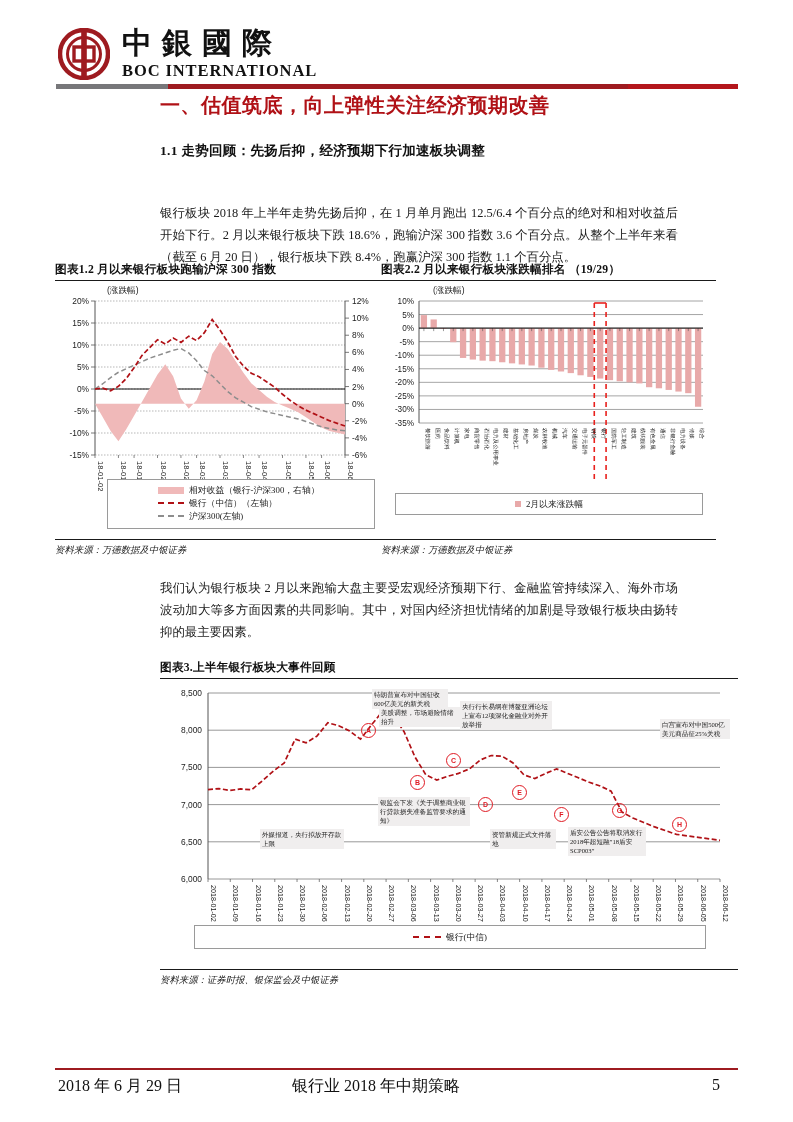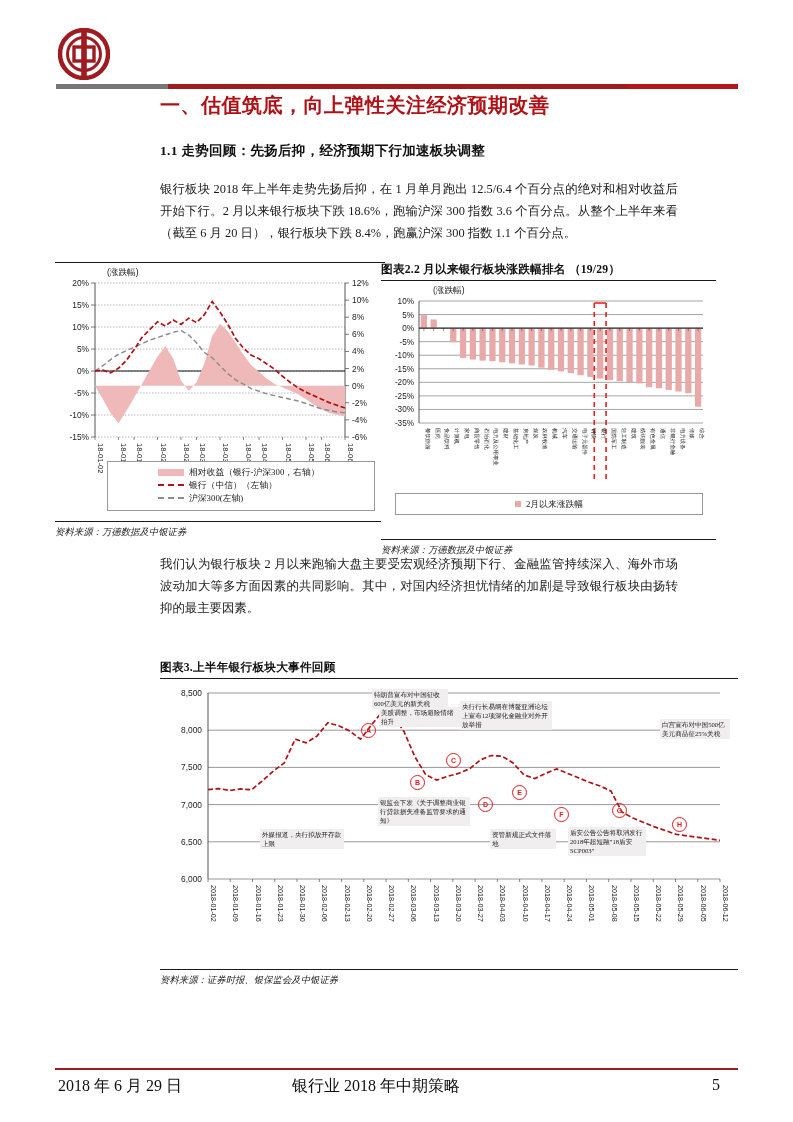--- a/index.html
+++ b/index.html
@@ -23,21 +23,21 @@
   .hr-c{width:110px;background:#b4161c;}
 
   
   .h1{position:absolute;left:160px;top:92px;font-size:20px;font-weight:bold;color:#b01116;
       font-family:"Liberation Serif",serif;letter-spacing:.5px;}
   .h2{position:absolute;left:160px;top:142px;font-size:13.5px;font-weight:bold;color:#111;
       font-family:"Liberation Serif",serif;letter-spacing:.3px;}
 
   
   .para{position:absolute;font-size:12.4px;line-height:22px;color:#1a1a1a;
-        text-align:justify;font-family:"Liberation Serif",serif;}
+        text-align:justify;font-family:"Liberation Serif",serif;margin-top:24px;}
   #para1{left:160px;top:178px;width:518px;}
   #para2{left:160px;top:553px;width:518px;}
 
   
   .fig{position:absolute;}
   .fig-title{font-size:11.7px;font-weight:bold;font-family:"Liberation Serif",serif;color:#111;
              padding-bottom:3px;letter-spacing:.2px;}
   .fig-rule{height:1.4px;background:#1a1a1a;}
   .fig-body{position:relative;background:#fff;}
   .fig-src{font-size:9.4px;font-style:italic;font-weight:normal;color:#222;padding-top:4px;
@@ -73,34 +73,39 @@
 <div class="page">
 
   <div class="header">
     <div class="logo-wrap">
       <svg class="logo-mark" viewBox="0 0 52 52">
         <circle cx="26" cy="26" r="24" fill="none" stroke="#9e1b20" stroke-width="4.5"></circle>
         <circle cx="26" cy="26" r="16.5" fill="none" stroke="#9e1b20" stroke-width="3"></circle>
         <rect x="23.2" y="4" width="5.6" height="44" fill="#9e1b20"></rect>
         <rect x="16" y="19" width="20" height="14" fill="none" stroke="#9e1b20" stroke-width="3.4"></rect>
       </svg>
+      <div class="logo-text">
+        <div class="logo-cn">中銀國際</div>
+        <div class="logo-en">BOC INTERNATIONAL</div>
+      </div>
     </div>
     <div class="header-rule">
       <div class="hr-a"></div>
         <div class="hr-b"></div>
         <div class="hr-c"></div>
     </div>
   </div>
 
   <div class="h1">一、估值筑底，向上弹性关注经济预期改善</div>
   <div class="h2">1.1 走势回顾：先扬后抑，经济预期下行加速板块调整</div>
 
   <div class="para" id="para1">银行板块 2018 年上半年走势先扬后抑，在 1 月单月跑出 12.5/6.4 个百分点的绝对和相对收益后开始下行。2 月以来银行板块下跌 18.6%，跑输沪深 300 指数 3.6 个百分点。从整个上半年来看（截至 6 月 20 日），银行板块下跌 8.4%，跑赢沪深 300 指数 1.1 个百分点。</div>
 
   <div class="fig" id="fig1">
+    <div class="fig-title">图表1.2 月以来银行板块跑输沪深 300 指数</div>
     <div class="fig-rule"></div>
     <div class="fig-body" style="height:258px;">
       <div class="axis-unit" style="left:20px;top:4px;">(涨跌幅)</div>
       <svg id="f1svg" width="330" height="210" style="position:absolute;left:0;top:14px;">
           <line x1="40" y1="6" x2="290" y2="6" stroke="#9a9a9a" stroke-width="0.7" stroke-dasharray="1.5,1.5"></line>
           <line x1="36" y1="6" x2="40" y2="6" stroke="#555" stroke-width="0.8"></line>
           <text x="34" y="9" text-anchor="end" font-size="8.4" fill="#222" font-family="Liberation Sans, sans-serif">20%</text>
           <line x1="40" y1="28" x2="290" y2="28" stroke="#9a9a9a" stroke-width="0.7" stroke-dasharray="1.5,1.5"></line>
           <line x1="36" y1="28" x2="40" y2="28" stroke="#555" stroke-width="0.8"></line>
           <text x="34" y="31" text-anchor="end" font-size="8.4" fill="#222" font-family="Liberation Sans, sans-serif">15%</text>
@@ -405,20 +410,26 @@
           <div class="marker" style="left: 512px; top: 138px; width: 13px; height: 13px;">H</div>
           <div class="annot" style="left: 219px; top: 28px; width: 78px;">美股调整，市场避险情绪抬升</div>
           <div class="annot" style="left: 218px; top: 118px; width: 88px;">银监会下发《关于调整商业银行贷款损失准备监管要求的通知》</div>
           <div class="annot" style="left: 100px; top: 150px; width: 80px;">外媒报道，央行拟放开存款上限</div>
           <div class="annot" style="left: 212px; top: 10px; width: 72px;">特朗普宣布对中国征收600亿美元的新关税</div>
           <div class="annot" style="left: 330px; top: 150px; width: 62px;">资管新规正式文件落地</div>
           <div class="annot" style="left: 300px; top: 22px; width: 88px;">央行行长易纲在博鳌亚洲论坛上宣布12项深化金融业对外开放举措</div>
           <div class="annot" style="left: 408px; top: 148px; width: 74px;">盾安公告公告将取消发行2018年超短融”18盾安SCP003”</div>
           <div class="annot" style="left: 500px; top: 40px; width: 66px;">白宫宣布对中国500亿美元商品征25%关税</div>
         </div>
+      <div class="legend-box" id="f3legend" style="left:34px;top:246px;width:510px;height:22px;display:flex;align-items:center;justify-content:center;">
+          <div class="legend-row">
+            <span style="width: 28px; height: 0px; border-top: 2px dashed rgb(176, 17, 22); display: inline-block;"></span>
+            <span>银行(中信)</span>
+          </div>
+        </div>
     </div>
     <div class="fig-srcline"></div>
     <div class="fig-src">资料来源：证券时报、银保监会及中银证券</div>
   </div>
 
   <div class="footer-rule"></div>
   <div class="footer" id="f-date">2018 年 6 月 29 日</div>
   <div class="footer" id="f-title">银行业 2018 年中期策略</div>
   <div class="footer" id="f-page">5</div>
 

